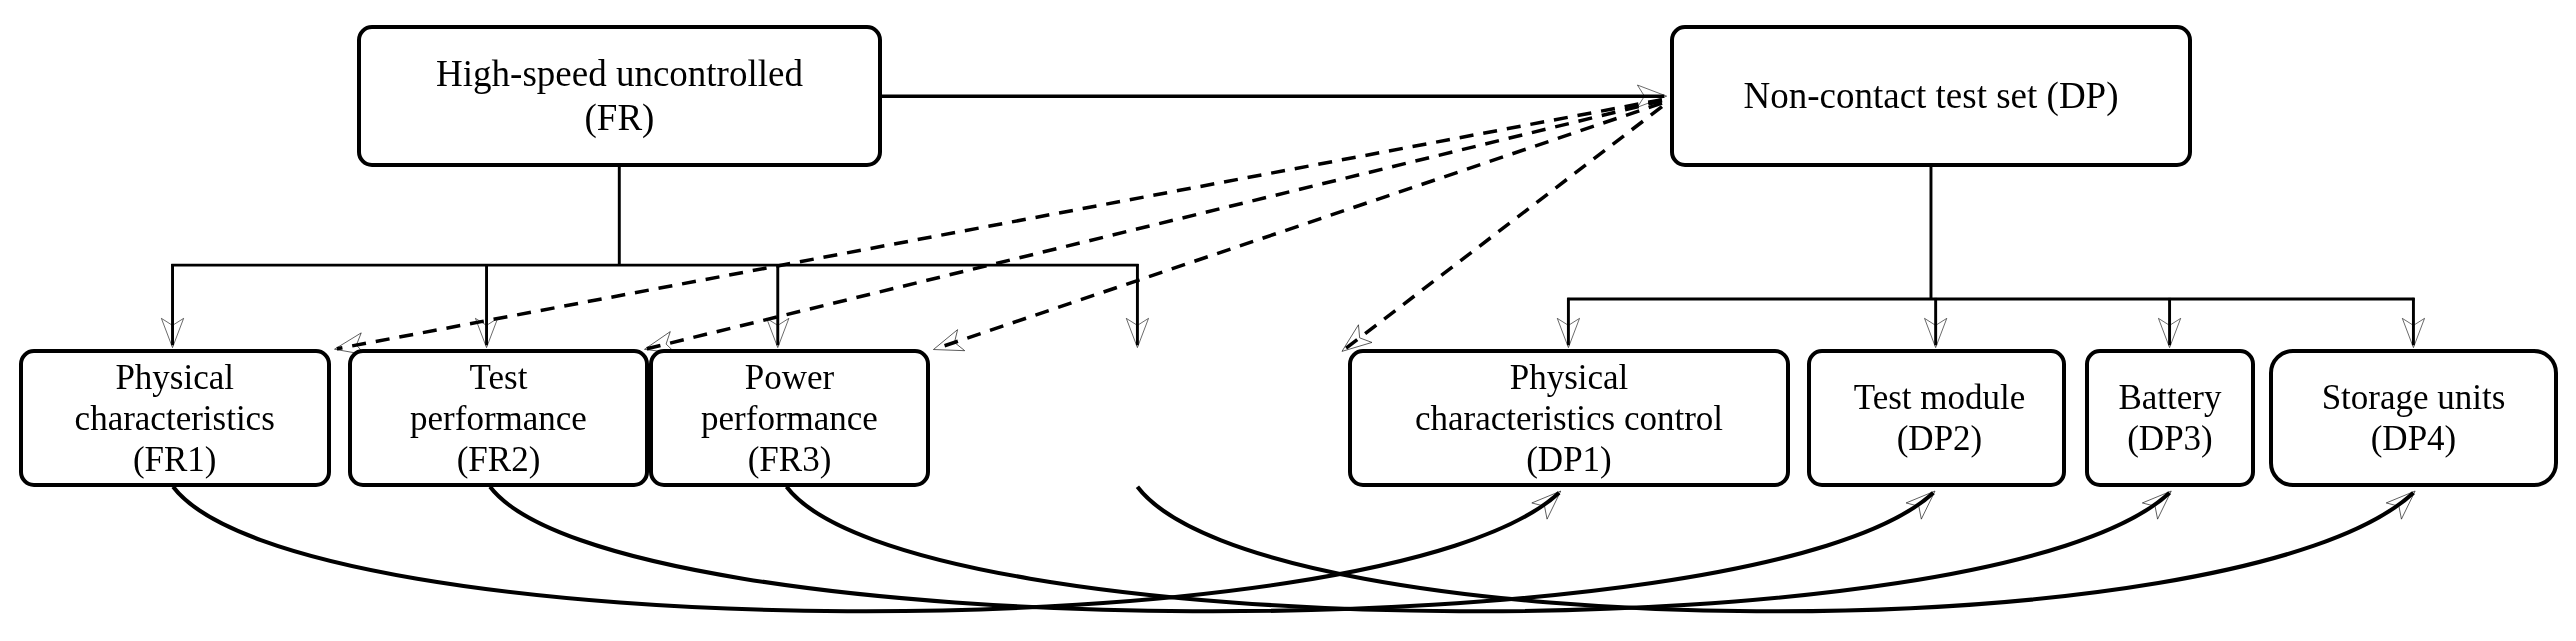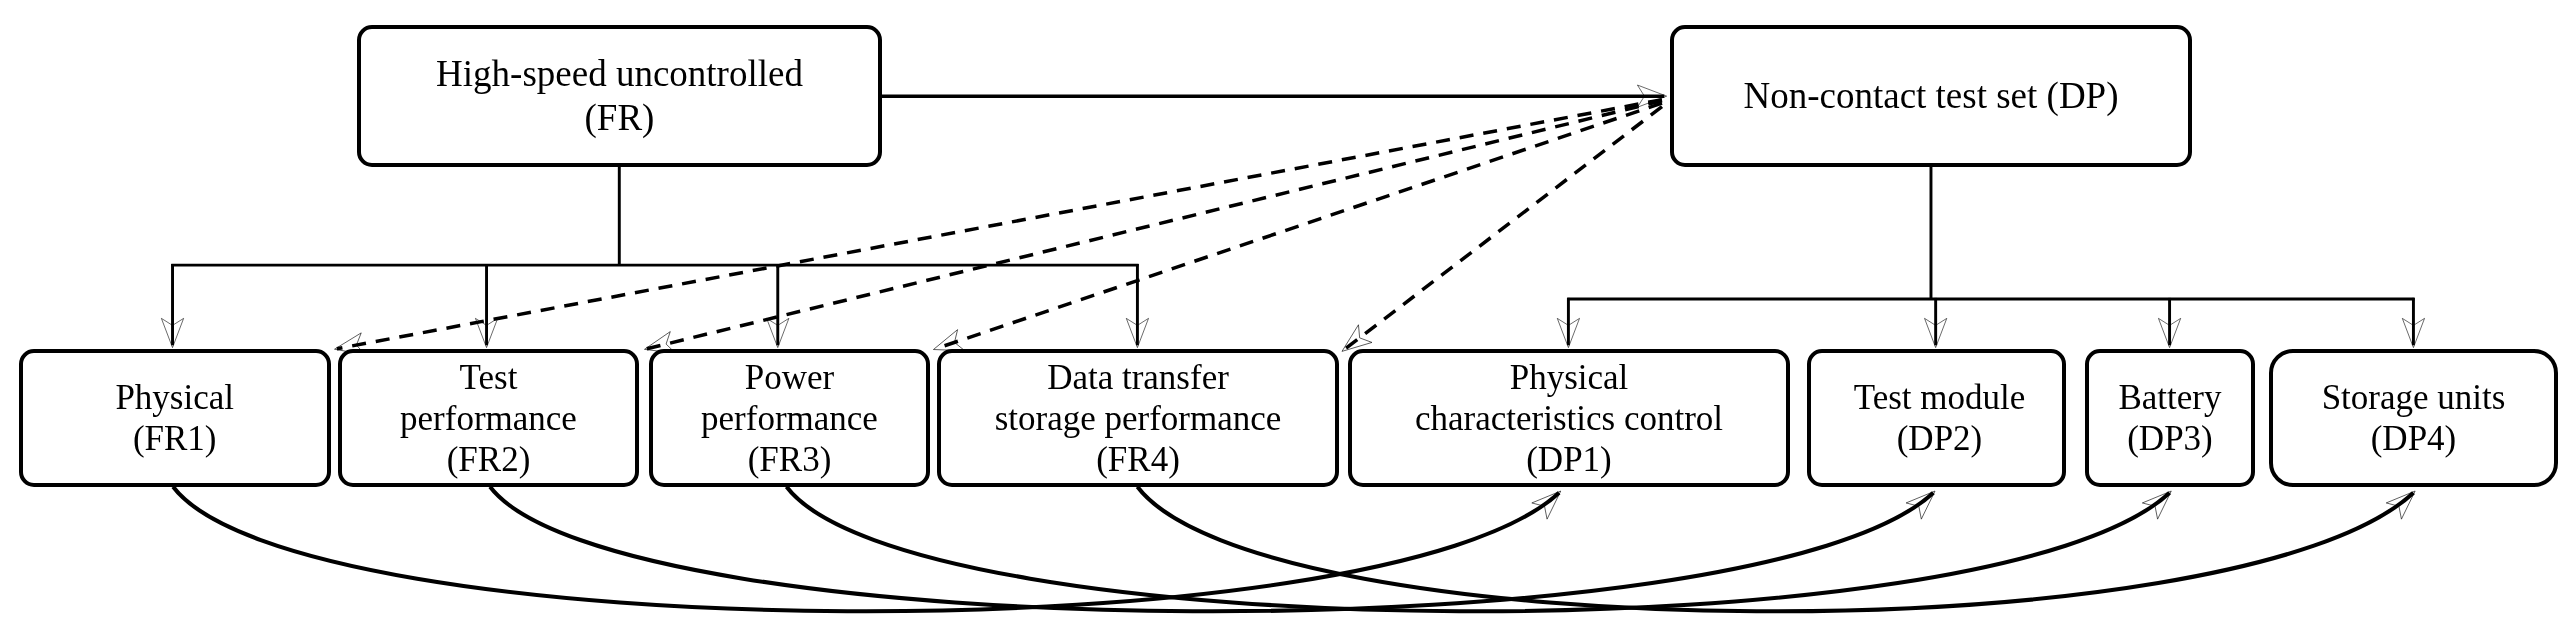--- a/index.html
+++ b/index.html
@@ -11,21 +11,21 @@
         border:4.1px solid #000;border-radius:15px;
         display:flex;flex-direction:column;justify-content:center;align-items:center;
         text-align:center;}
   .node .ln{display:block;white-space:nowrap;line-height:41px;font-size:35px;}
   .toprow .ln{line-height:44px;font-size:37px;}
   
   #box-fr {left:357px;  top:25px;  width:525px; height:142px;}
   #box-dp {left:1670px; top:25px;  width:522px; height:142px;}
   
   #box-fr1{left:18.7px;   top:349px; width:312px; height:138px;}
-  #box-fr2{left:338px;  top:349px; width:301px; height:138px;}
+  #box-fr2{left:348px;  top:349px; width:301px; height:138px;}
   #box-fr3{left:649px; top:349px; width:281px; height:138px;text-align:center;}
   #box-fr4{left:937px; top:349px; width:402px; height:138px;}
   #box-dp1{left:1348px; top:349px; width:442px; height:138px;}
   #box-dp2{left:1807px; top:349px; width:259px; height:138px;padding-left:6px;}
   #box-dp3{left:2085px; top:349px; width:170px; height:138px;text-align:right;}
   #box-dp4{left:2269px; top:349px; width:289px; height:138px;border-radius:24px;}
   path{fill:none;stroke:#000;}
   .tree{stroke-width:5px;}
   .drop{stroke-width:5px;}
   .mainlink{stroke-width:6px;}
@@ -72,36 +72,32 @@
   <div class="node toprow" id="box-fr">
     <span class="ln">High-speed uncontrolled</span>
     <span class="ln">(FR)</span>
   </div>
   <div class="node toprow" id="box-dp">
     <span class="ln">Non-contact test set (DP)</span>
   </div>
 
   <div class="node" id="box-fr1">
     <span class="ln">Physical</span>
+    <span class="ln">characteristics</span>
     <span class="ln">(FR1)</span>
   </div>
   <div class="node" id="box-fr2">
     <span class="ln">Test</span>
     <span class="ln">performance</span>
     <span class="ln">(FR2)</span>
   </div>
   <div class="node" id="box-fr3">
     <span class="ln">Power</span>
     <span class="ln">performance</span>
     <span class="ln">(FR3)</span>
-  </div>
-  <div class="node" id="box-fr4">
-    <span class="ln">Data transfer</span>
-    <span class="ln">storage performance</span>
-    <span class="ln">(FR4)</span>
   </div>
   <div class="node" id="box-dp1">
     <span class="ln">Physical</span>
     <span class="ln">characteristics control</span>
     <span class="ln">(DP1)</span>
   </div>
   <div class="node" id="box-dp2">
     <span class="ln">Test module</span>
     <span class="ln">(DP2)</span>
   </div>

